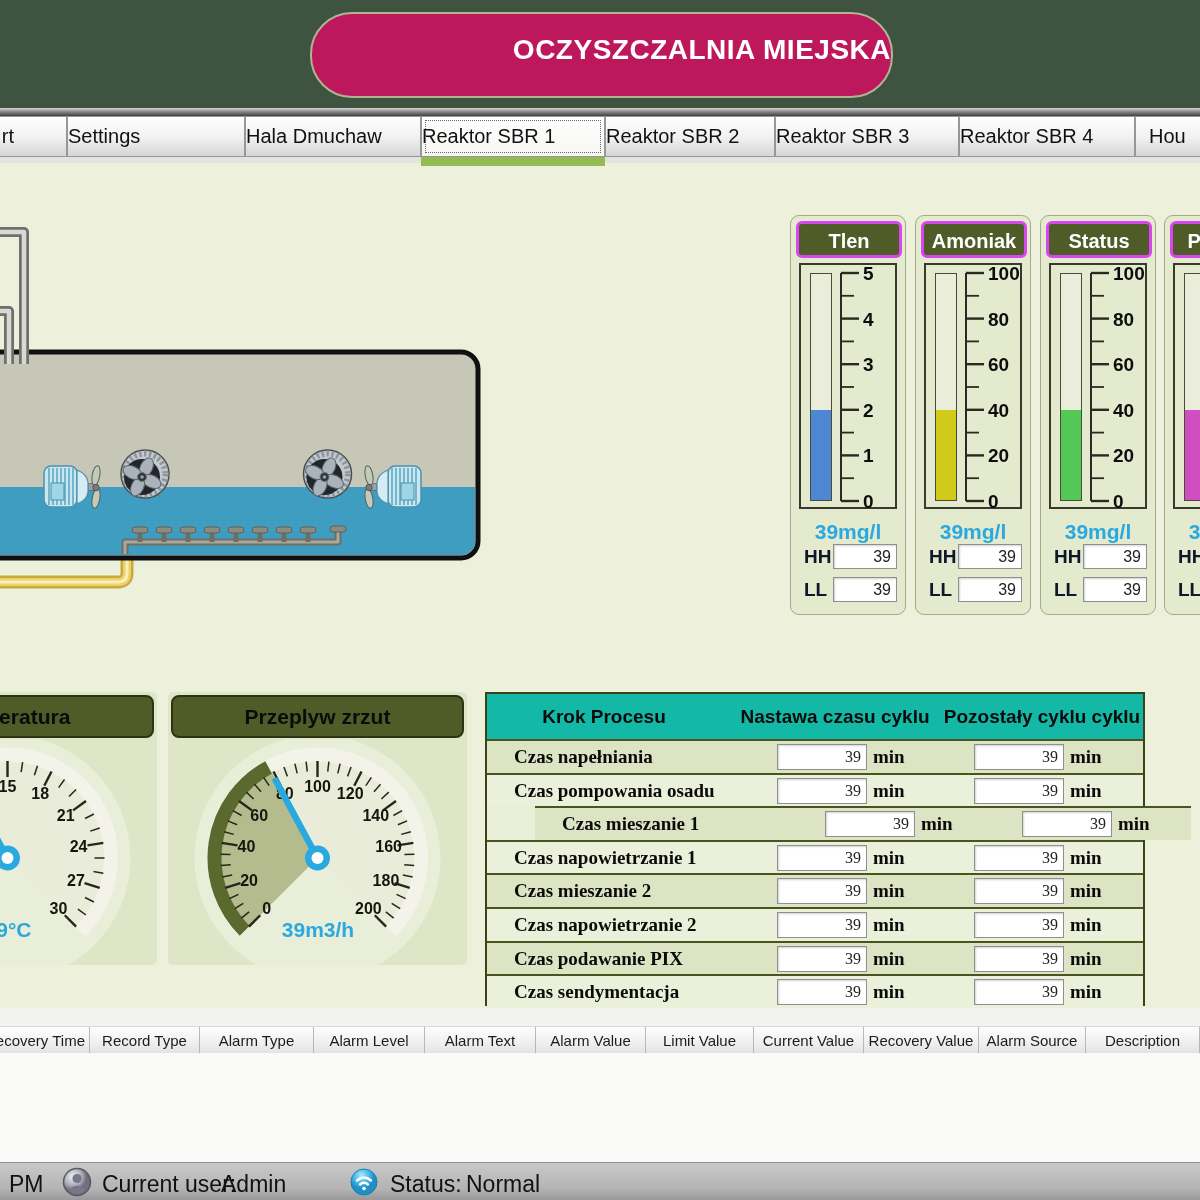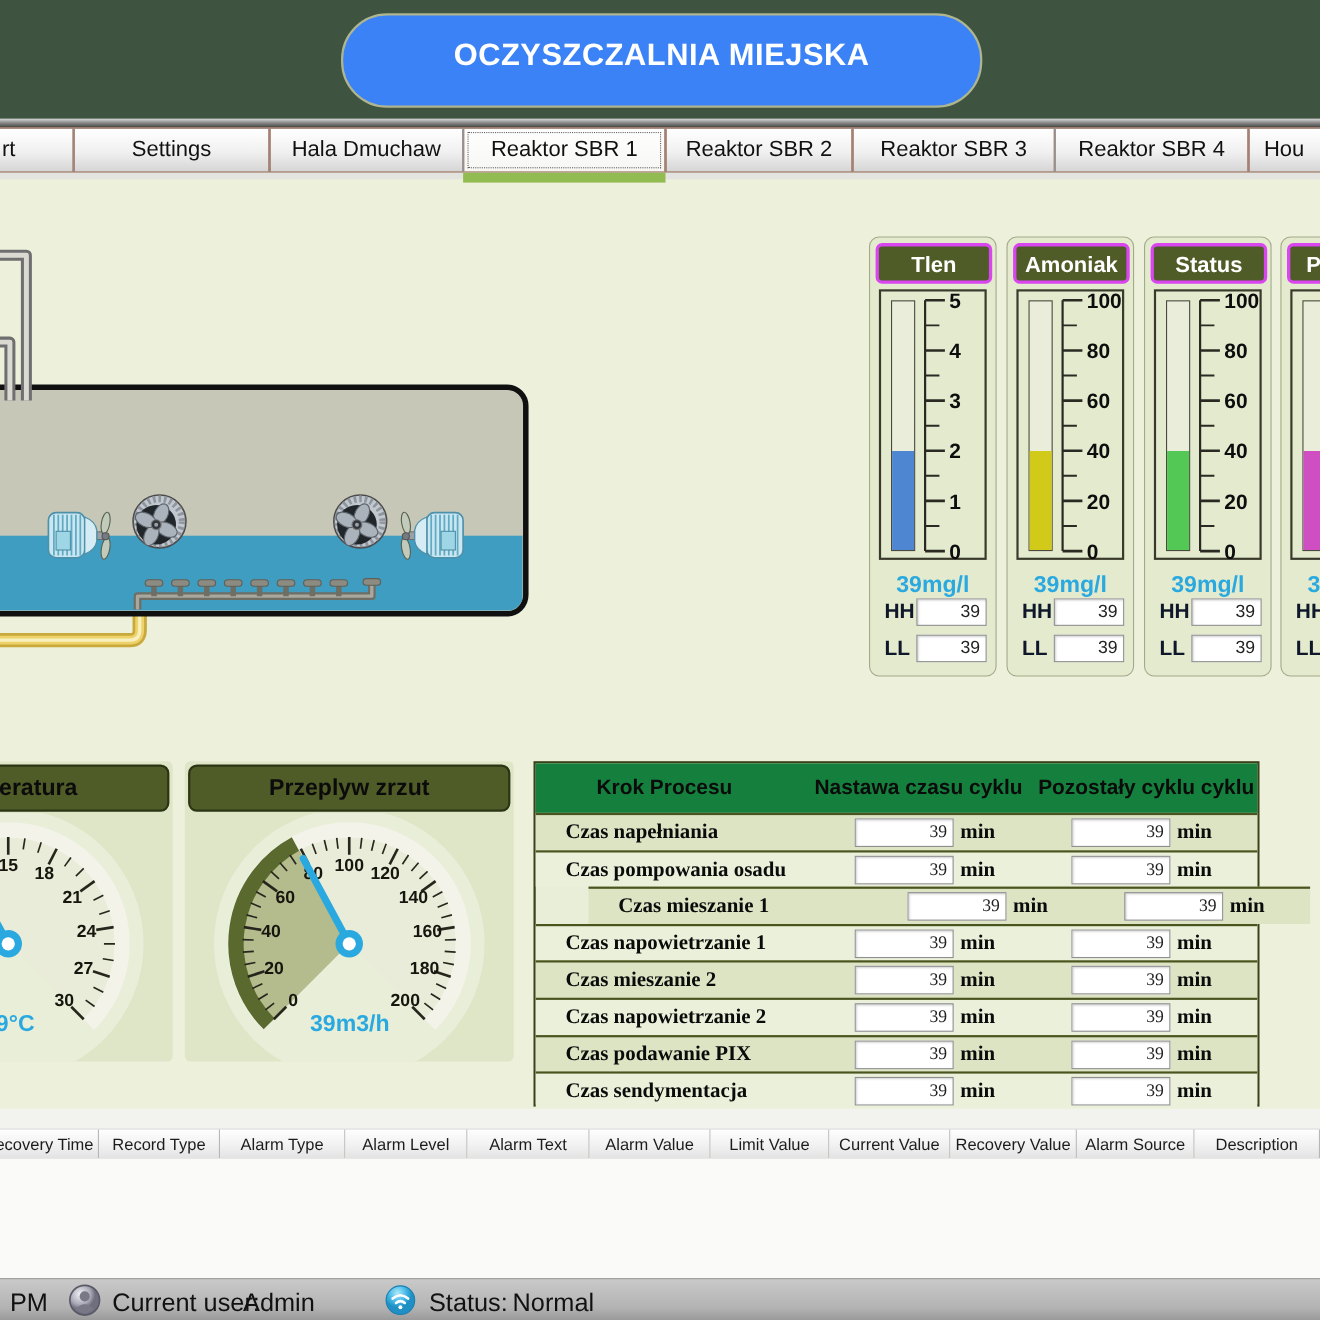--- a/index.html
+++ b/index.html
@@ -2,30 +2,30 @@
 <html><head>
 <meta charset="utf-8">
 <style>
   html,body{margin:0;padding:0;background:#888;}
   #screen{position:relative;width:1200px;height:1200px;overflow:hidden;
     background:#edf0db;font-family:"Liberation Sans",sans-serif;}
 
   
   #header{position:absolute;left:0;top:0;width:1200px;height:108px;background:#3e5340;}
   #banner{position:absolute;left:310px;top:12px;width:583px;height:86px;box-sizing:border-box;
-    background:#3b82f6;border:2px solid #aeb58f;border-radius:42px;
-    color:#ffffff;font-size:28px;font-weight:bold;text-align:center;padding-top:20px;letter-spacing:.5px;}
+    background:#be185d;border:2px solid #aeb58f;border-radius:42px;
+    color:#ffffff;font-size:28px;font-weight:bold;text-align:right;padding-top:20px;letter-spacing:.5px;}
   #topstrip{position:absolute;left:0;top:108px;width:1200px;height:8px;
     background:linear-gradient(#d6d6d6,#8a8a8a 45%,#404040);}
 
   
-  #tabbar{position:absolute;left:0;top:116px;width:1200px;height:41px;background:#c2410c;}
+  #tabbar{position:absolute;left:0;top:116px;width:1200px;height:41px;background:#be185d;}
   .tab{position:absolute;top:0;height:41px;box-sizing:border-box;border:1px solid #979797;
     background:linear-gradient(#ffffff,#f0f0f0 55%,#d5d5d5);
-    color:#111;font-size:20px;text-align:center;line-height:39px;cursor:default;}
+    color:#111;font-size:20px;text-align:left;line-height:39px;cursor:default;}
   .tab.active{background:linear-gradient(#ffffff,#f6f6f3);outline:1px dotted #666;outline-offset:-5px;}
   .tab.clipL{text-align:right;padding-right:52px;}
   .tab.clipR{text-align:left;padding-left:13px;}
   #tab-underline{position:absolute;left:421px;top:157px;width:184px;height:9px;background:#92bc52;}
   #understrip{position:absolute;left:0;top:157px;width:1200px;height:6px;background:#e3e3e0;}
 
   
   .bgpanel{position:absolute;top:215px;width:116px;height:400px;box-sizing:border-box;
     background:#e3eace;border:1px solid #a3aa8a;border-radius:9px;}
   .bgp-header{position:absolute;left:5px;top:5px;width:106px;height:37px;box-sizing:border-box;
@@ -48,21 +48,21 @@
   
   .dialpanel{position:absolute;top:692px;width:299px;height:273px;background:#dfe6c7;border-radius:5px;}
   .dial-header{position:absolute;left:3px;top:3px;width:293px;height:43px;box-sizing:border-box;
     background:#4f5c28;border:2px solid #2b3413;border-radius:8px;
     color:#0b0b0b;font-weight:bold;font-size:21px;text-align:center;line-height:39px;}
   .dial-svg{position:absolute;left:0;top:47px;}
 
   
   #ptable{position:absolute;left:485px;top:692px;width:660px;height:314px;box-sizing:border-box;
     border:2px solid #39431a;background:#e8eed7;}
-  #pt-header{position:absolute;left:0;top:0;width:100%;height:45px;background:#15803d;}
+  #pt-header{position:absolute;left:0;top:0;width:100%;height:45px;background:#14b8a6;}
   .pt-h{position:absolute;top:0;height:45px;line-height:45px;color:#0b0b0b;font-weight:bold;font-size:19px;
     text-align:center;transform:translateX(-50%);white-space:nowrap;}
   .pt-row{position:absolute;left:0;width:100%;height:34px;border-top:2px solid #49541f;box-sizing:border-box;font-family:Liberation Serif, serif;}
   .pt-row .plabel{position:absolute;left:27px;top:5px;font-weight:bold;font-size:19px;color:#0b0b0b;white-space:nowrap;}
   .pt-row .field{top:3px;width:90px;height:26px;line-height:24px;padding-right:5px;}
   .pt-row .unit{position:absolute;top:5px;font-weight:bold;font-size:19px;color:#0b0b0b;}
 
   
   #alarm-area{position:absolute;left:0;top:1008px;width:1200px;height:154px;background:#f2f2ee;}
   #alarm-header{position:absolute;left:0;top:18px;width:1200px;height:27px;border-top:1px solid #d8d8d8;}

